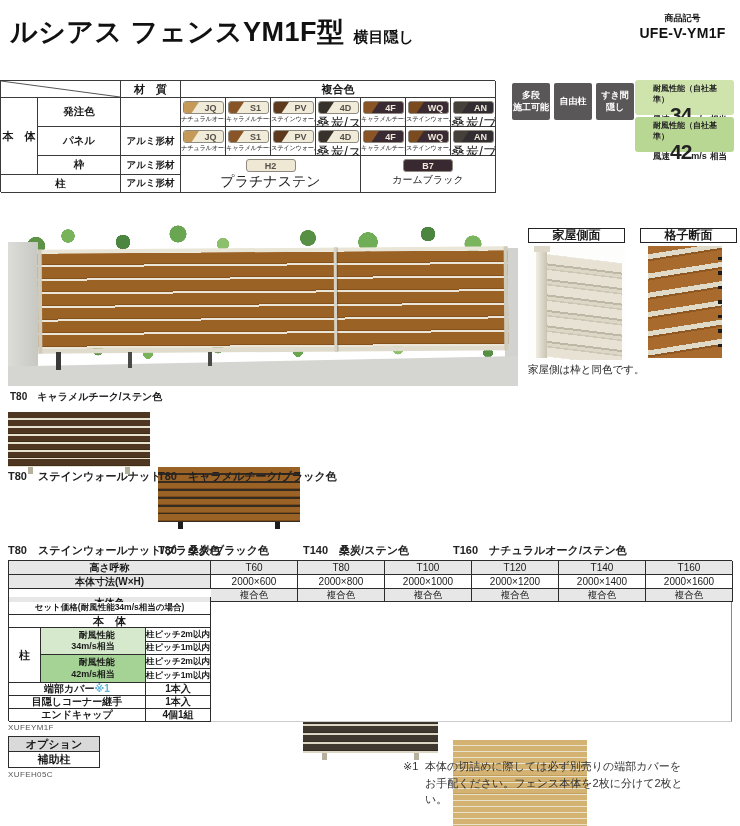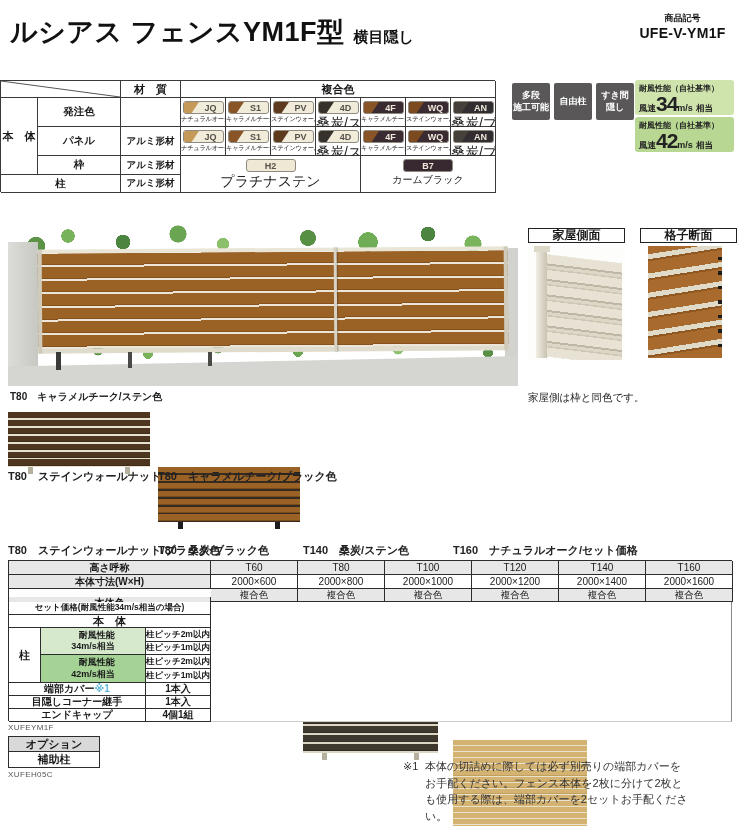--- a/index.html
+++ b/index.html
@@ -20,21 +20,21 @@
   .hd { font-weight:bold; font-size:11px; }
   .cell-sm { font-weight:bold; font-size:10.5px; }
   .pill { position:relative; width:41px; height:13px; margin:3px auto 1px auto; border:1px solid #8f8a80; border-radius:3px; overflow:hidden; }
   .pill .wood { position:absolute; left:0; top:0; width:55%; height:100%; clip-path:polygon(0 0,72% 0,38% 100%,0 100%); }
   .pill .pcode { position:absolute; left:38%; top:0; right:0; height:100%; display:flex; align-items:center; justify-content:center; font-size:9px; font-weight:bold; }
   .plabel { font-size:6.3px; text-align:center; white-space:nowrap; overflow:hidden; color:#222; letter-spacing:-0.3px; }
   .plabel-lg { font-size:14px; letter-spacing:0; }
 
   
   .badge { background:#595757; color:#fff; border-radius:2px; font-size:9px; font-weight:bold; line-height:1.25; }
-  .windb { border-radius:3px; padding:3px 6px 2px 4px; color:#222; }
+  .windb { border-radius:3px; padding:3px 6px 2px 18px; color:#222; }
   .windb .t { font-size:8px; font-weight:bold; }
   .windb .v { font-size:8.5px; font-weight:bold; display:flex; align-items:baseline; }
   .windb .num { font-size:21px; font-weight:bold; line-height:0.95; letter-spacing:-1px; }
   .windb .unit { font-size:9px; font-weight:bold; margin-right:3px; }
 
   
   .caption { font-size:10px; font-weight:600; color:#222; }
   .vcaption { font-size:11px; font-weight:600; color:#222; white-space:nowrap; }
   .phead { border:1px solid #222; background:#fff; font-size:12px; font-weight:bold; }
   .pcaption { font-size:10.5px; color:#222; }
@@ -290,39 +290,39 @@
 
   <div class="abs" style="left:528px;top:246px;width:97px;height:114px;overflow:hidden;background:#fdfdfc;">
     <div class="abs houseback" style="left:16px;top:8px;width:78px;height:102px;transform:skewY(7deg);transform-origin:left top;"></div>
     <div class="abs" style="left:8px;top:2px;width:11px;height:110px;background:linear-gradient(90deg,#f0ede3,#c9c3b2);"></div>
     <div class="abs" style="left:6px;top:0px;width:16px;height:6px;background:#ddd8c8;"></div>
   </div>
   <div class="abs" style="left:648px;top:246px;width:74px;height:112px;overflow:hidden;">
     <div class="abs slatsec" style="left:0;top:0;width:74px;height:112px;"></div>
     <div class="abs slatsec-brk" style="right:0;top:0;width:4px;height:112px;"></div>
   </div>
-  <div class="abs pcaption" style="left:528px;top:363px;margin-top:28px;">家屋側は枠と同色です。</div>
+  <div class="abs pcaption" style="left:528px;top:363px;">家屋側は枠と同色です。</div>
 
   <div class="abs slats g-walnut-sten feet feet-l" style="left:8px;top:412px;width:142px;height:55px;"></div>
   <div class="abs vcaption" style="left:8px;top:469px;">T80　ステインウォールナット/ステン色</div>
 
   <div class="abs slats g-caramel-black feet" style="left:158px;top:412px;width:142px;height:55px;"></div>
   <div class="abs vcaption" style="left:158px;top:469px;">T80　キャラメルチーク/ブラック色</div>
 
   <div class="abs slats g-walnut-black feet" style="left:8px;top:487px;width:142px;height:54px;"></div>
   <div class="abs vcaption" style="left:8px;top:543px;">T80　ステインウォールナット/ブラック色</div>
 
   <div class="abs slats g-kuwa-black feet" style="left:158px;top:487px;width:142px;height:54px;"></div>
   <div class="abs vcaption" style="left:158px;top:543px;">T80　桑炭/ブラック色</div>
 
   <div class="abs slats g-kuwa-sten feet feet-l" style="left:303px;top:445px;width:135px;height:90px;"></div>
   <div class="abs vcaption" style="left:303px;top:543px;">T140　桑炭/ステン色</div>
 
   <div class="abs slats g-oak-sten feet feet-l" style="left:453px;top:432px;width:134px;height:103px;"></div>
-  <div class="abs vcaption" style="left:453px;top:543px;">T160　ナチュラルオーク/セット価格</div>
+  <div class="abs vcaption" style="left:453px;top:543px;">T160　ナチュラルオーク/ステン色</div>
 
   <div class="abs stab" style="left:8px;top:560px;width:724px;height:161px;">
 
     <div class="scell sgray s-bold" style="left:0;top:0;width:202px;height:14px;font-size:10px;">高さ呼称</div>
     <div class="scell sgray" style="left:202px;top:0;width:87px;height:14px;font-size:10px;">T60</div>
     <div class="scell sgray" style="left:289px;top:0;width:87px;height:14px;font-size:10px;">T80</div>
     <div class="scell sgray" style="left:376px;top:0;width:87px;height:14px;font-size:10px;">T100</div>
     <div class="scell sgray" style="left:463px;top:0;width:87px;height:14px;font-size:10px;">T120</div>
     <div class="scell sgray" style="left:550px;top:0;width:87px;height:14px;font-size:10px;">T140</div>
     <div class="scell sgray" style="left:637px;top:0;width:87px;height:14px;font-size:10px;">T160</div>
@@ -371,18 +371,17 @@
 
   <div class="abs optbox ctr" style="left:8px;top:736px;width:92px;height:16px;background:#d9d9d9;">オプション</div>
   <div class="abs optbox ctr" style="left:8px;top:752px;width:92px;height:16px;background:#fff;border-top:none;">補助柱</div>
   <div class="abs codechip" style="left:8px;top:770px;">XUFEH05C</div>
 
   <div class="abs" style="left:403px;top:758px;width:332px;display:flex;">
     <div class="fnote note-mark" style="width:22px;flex:none;">※1</div>
     <div>
       <div class="fnote">本体の切詰めに際しては必ず別売りの端部カバーを</div>
       <div class="fnote">お手配ください。フェンス本体を2枚に分けて2枚と</div>
-      <div class="fnote">も使用する際は、端部カバーを2セットお手配くださ</div>
       <div class="fnote">い。</div>
     </div>
   </div>
 
 </div>
 
 </body></html>

